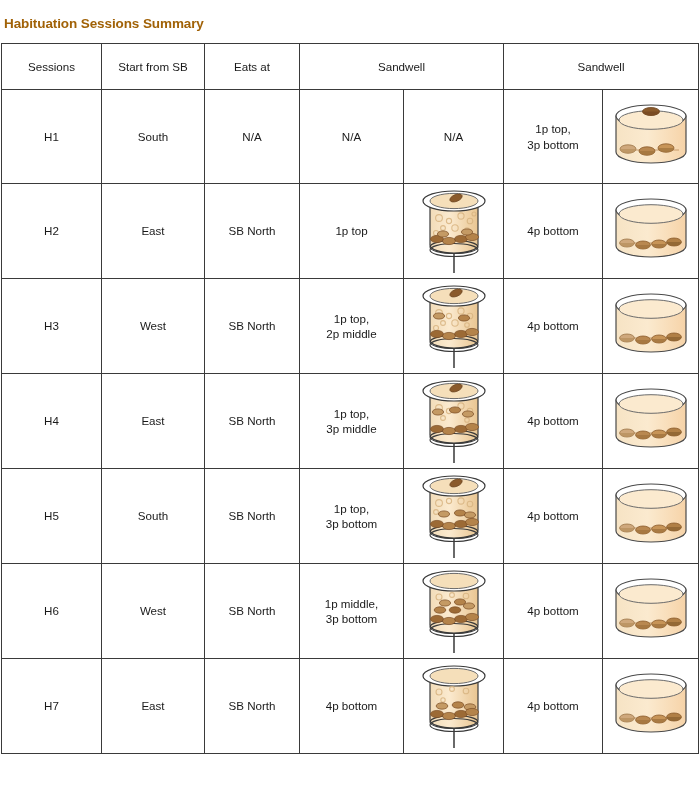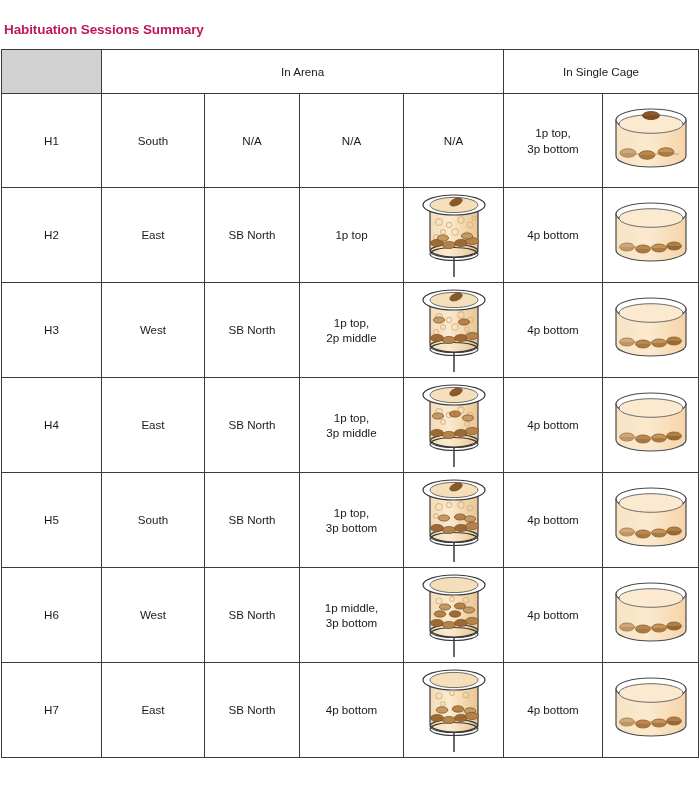--- a/index.html
+++ b/index.html
@@ -11,22 +11,22 @@
     width: 699px;
     height: 812px;
     font-family: "Liberation Sans", sans-serif;
     color: #1a1a1a;
     overflow: hidden;
   }
 
   #page-title {
     font-size: 13.5px;
     font-weight: bold;
-    color: #be185d;
-    padding: 22px 0 0 4px;
+    color: #a16207;
+    padding: 16px 0 0 4px;
     letter-spacing: -0.1px;
   }
 
   table.summary {
     border-collapse: collapse;
     table-layout: fixed;
     margin-top: 12px;
     margin-left: 1px;
     width: 697px;
     border: 1.6px solid #3a3a3a;
@@ -83,24 +83,26 @@
   <colgroup>
     <col class="c-session">
       <col class="c-start">
       <col class="c-eats">
     <col class="c-sandtxt">
       <col class="c-sandimg">
     <col class="c-cagetxt">
       <col class="c-cageimg">
   </colgroup>
   <thead>
-    <tr class="grouphead">
-      <th class="corner-cell"></th>
-      <th class="grp-arena" colspan="4">In Arena</th>
-      <th colspan="2">In Single Cage</th>
+    <tr class="subhead">
+      <th>Sessions</th>
+      <th>Start from SB</th>
+      <th>Eats at</th>
+      <th class="sep-right" colspan="2">Sandwell</th>
+      <th colspan="2">Sandwell</th>
     </tr>
   </thead>
   <tbody>
 
     <tr>
       <td>
           <span class="cell-text">H1</span>
         </td>
       <td>
           <span class="cell-text">South</span>

